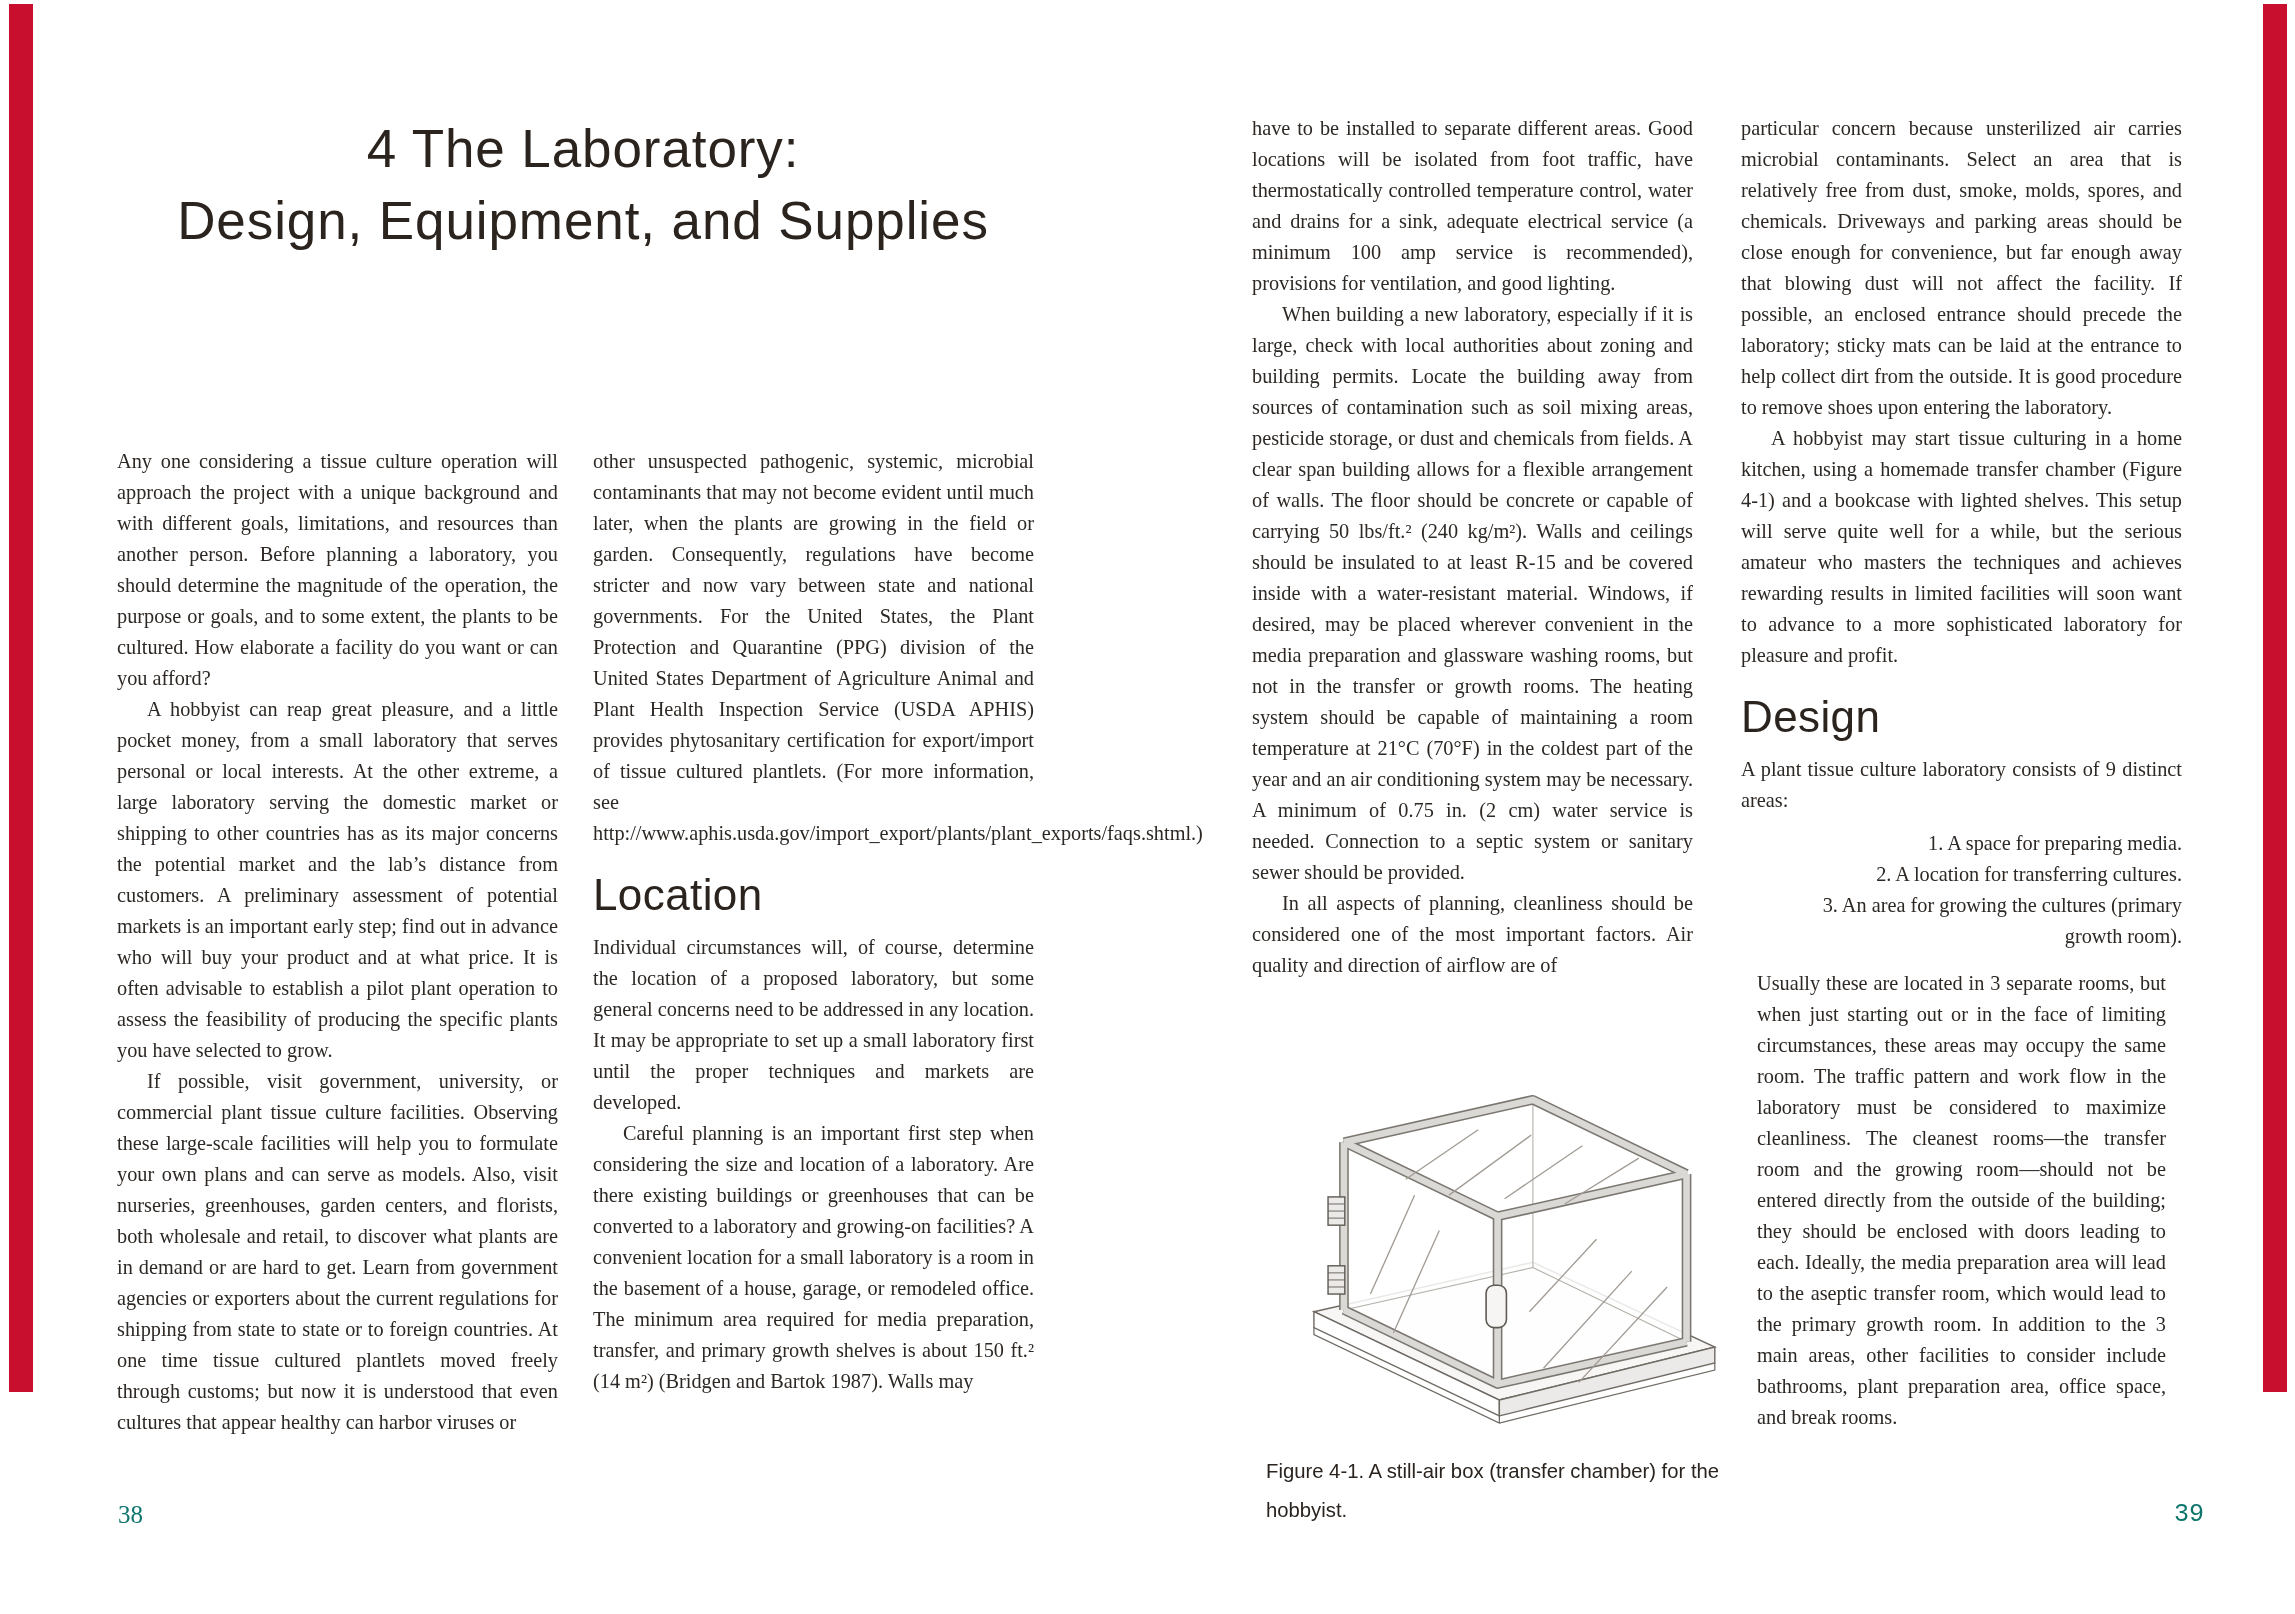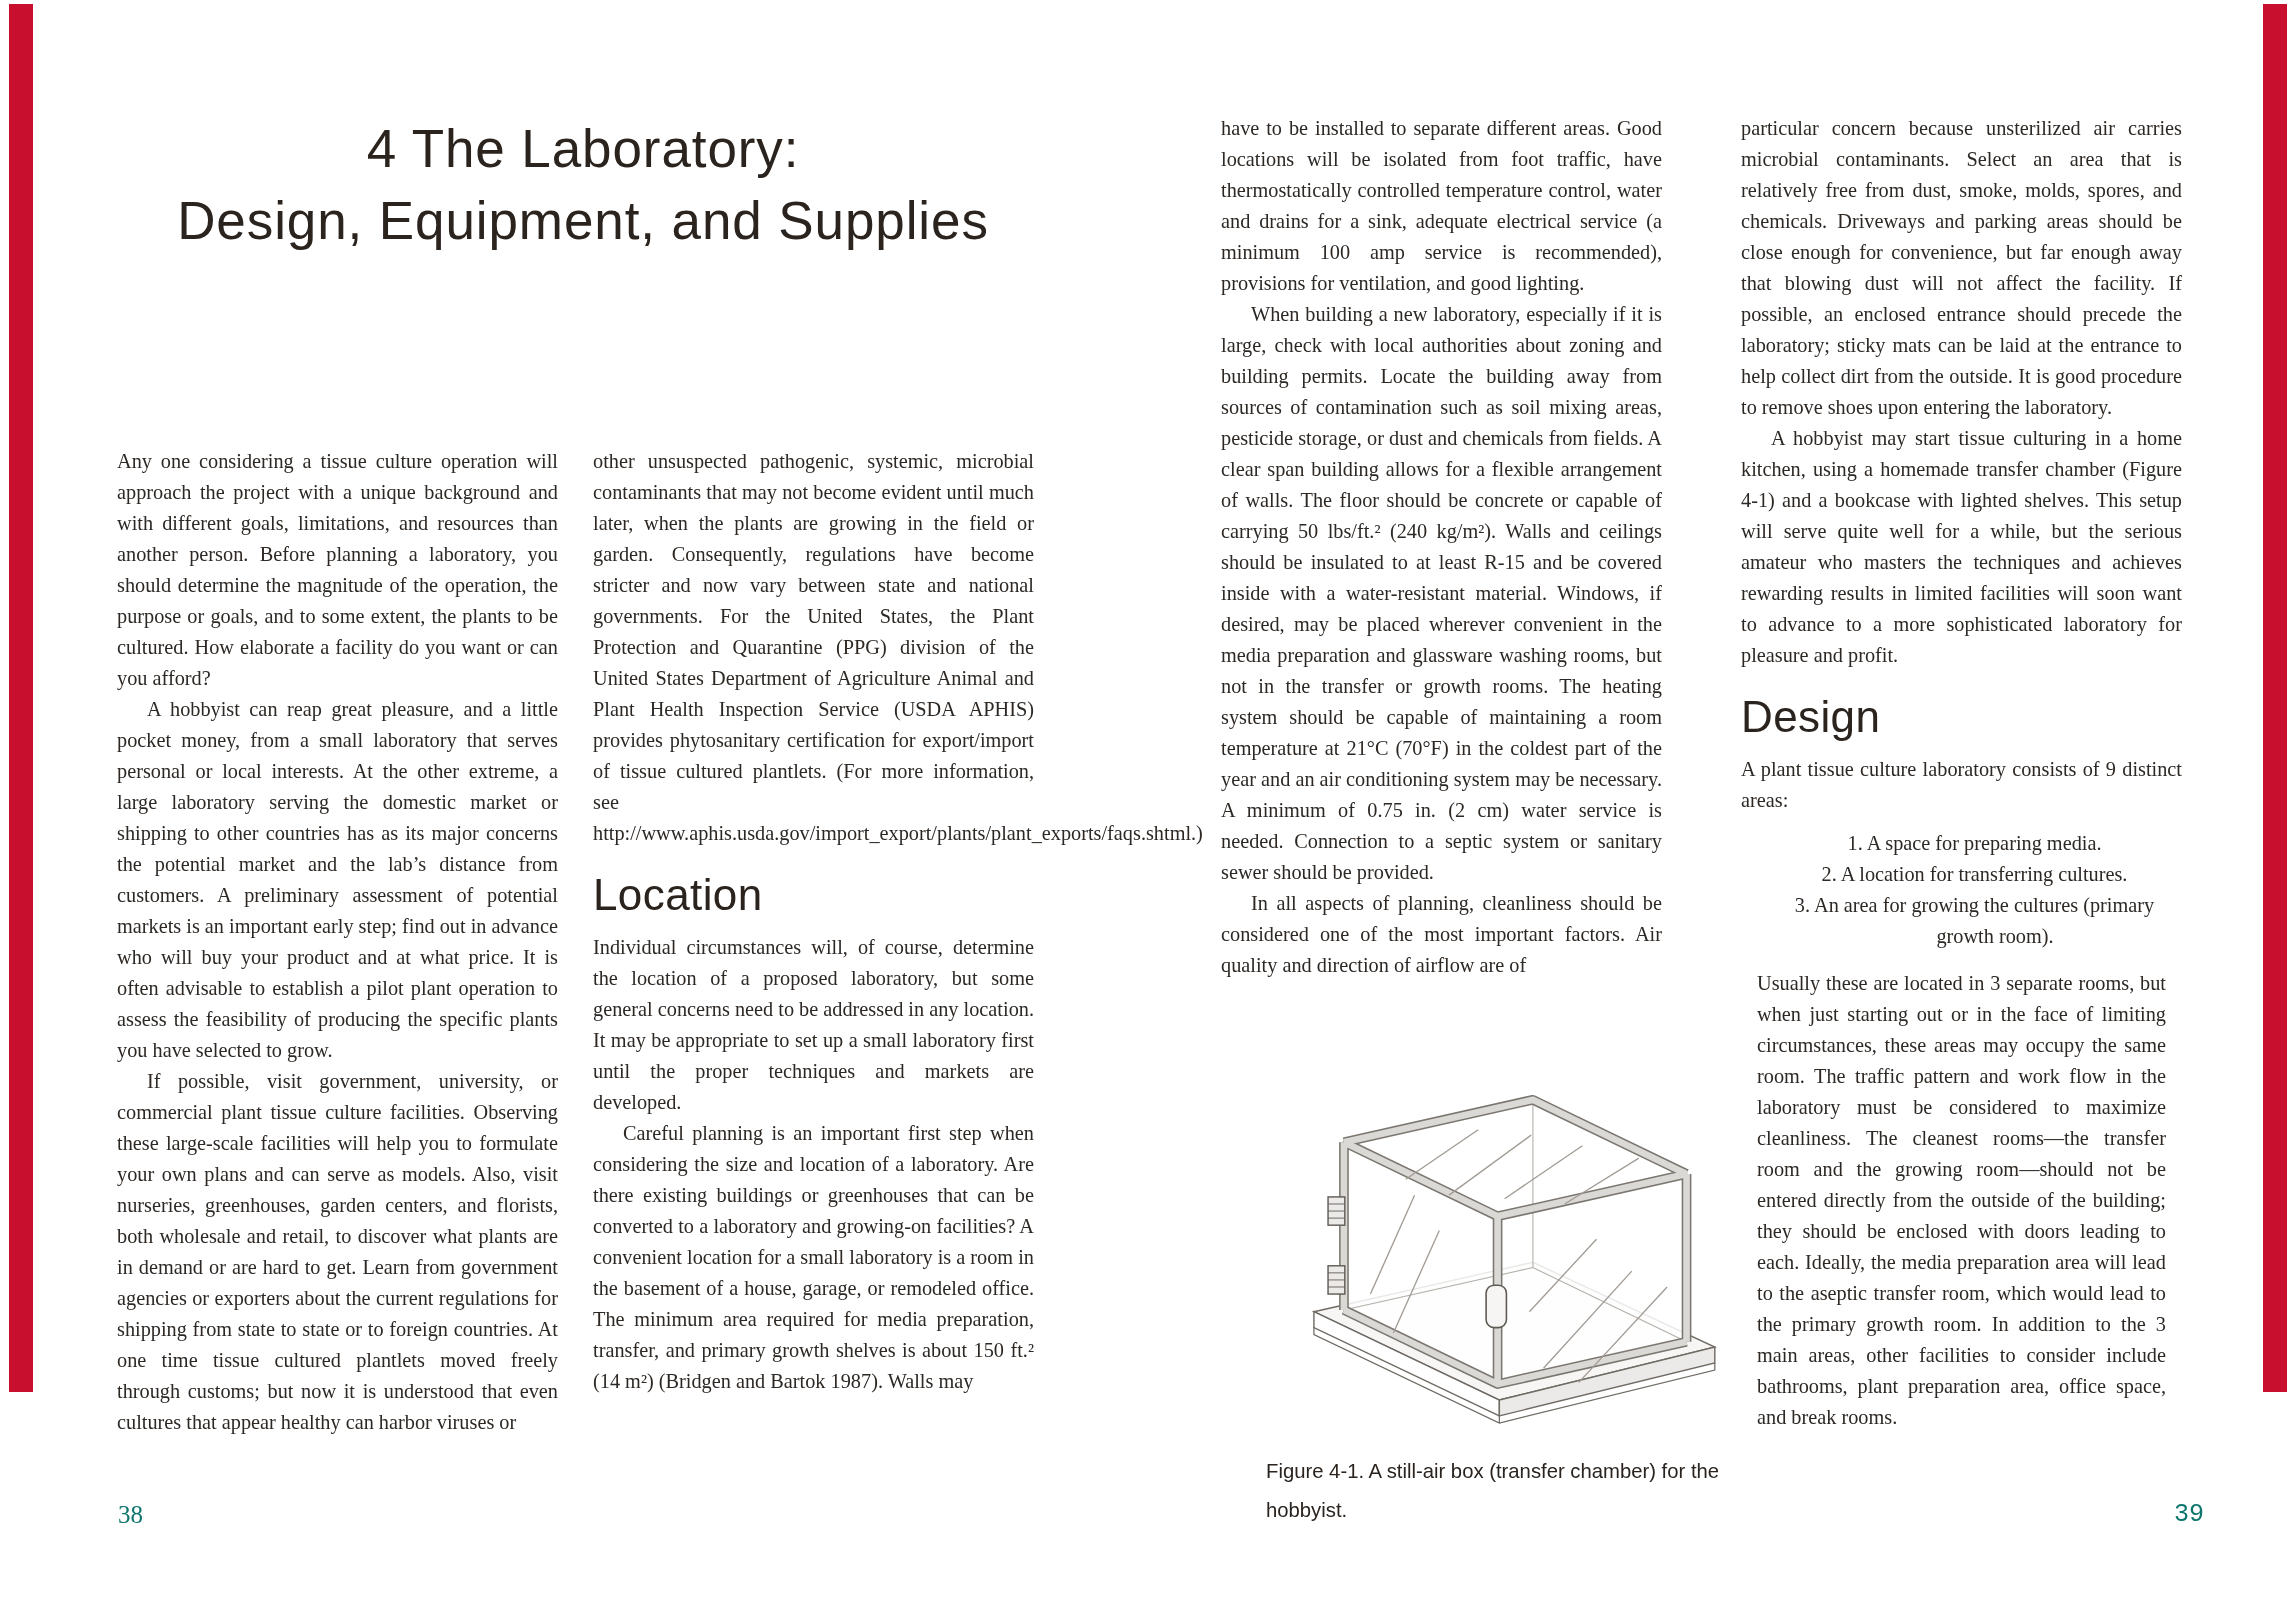--- a/index.html
+++ b/index.html
@@ -38,25 +38,25 @@
     font-family:"Liberation Sans", sans-serif;
     font-weight:400;
     font-size:44px;line-height:44px;
     letter-spacing:0.4px;
     color:#2a231e;
     margin:24px 0 15px 0;
     text-align:left;
   }
   .col1{left:117px;top:446px;}
   .col2{left:593px;top:446px;}
-  .col3{left:1221px;top:113px;}
+  .col3{left:1252px;top:113px;}
   .col4{left:1741px;top:113px;}
   .design-intro{margin:0;}
   .dlist{margin:12.4px 0 12.4px 0;}
-  .dlist .li{padding-left:67px;text-indent:-41px;text-align:center;}
+  .dlist .li{padding-left:67px;text-indent:-41px;text-align:right;}
   .closing p{margin:16px;}
   .figure-wrap{
     position:absolute;left:1268px;top:1075px;width:468px;height:371px;
   }
   .figure-caption{
     position:absolute;left:1266px;top:1452px;width:466px;
     font-family:"Liberation Sans", sans-serif;
     font-weight:300;
     font-size:20.3px;line-height:39px;
     color:#2a231e;

